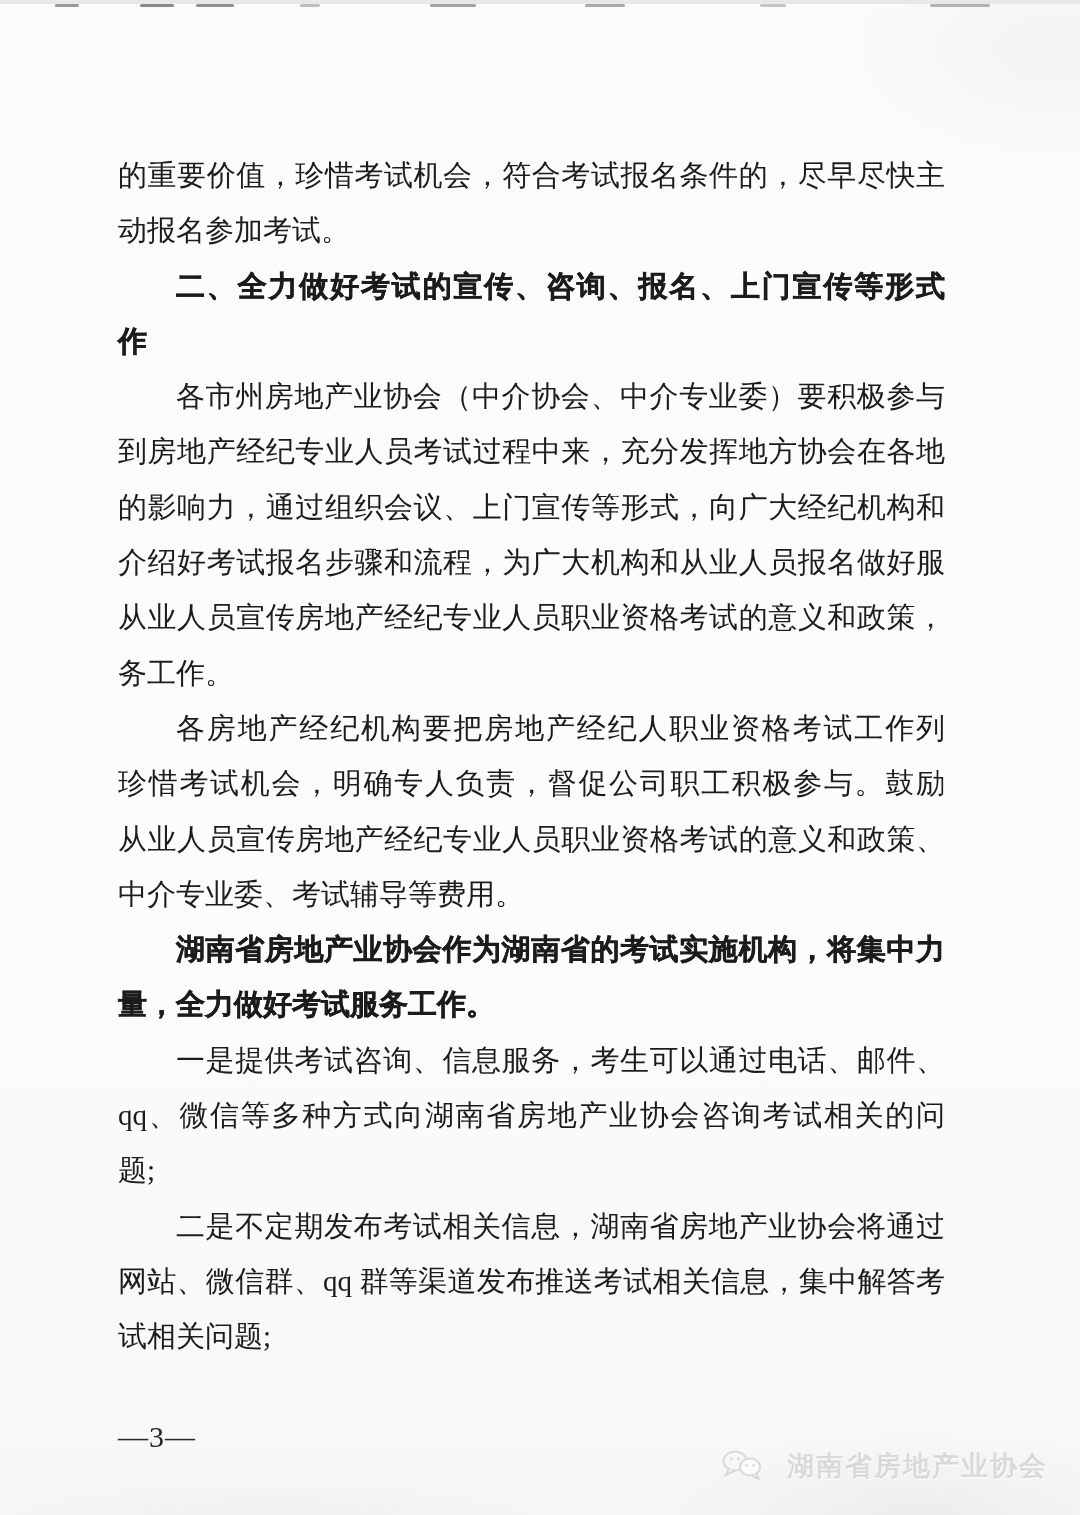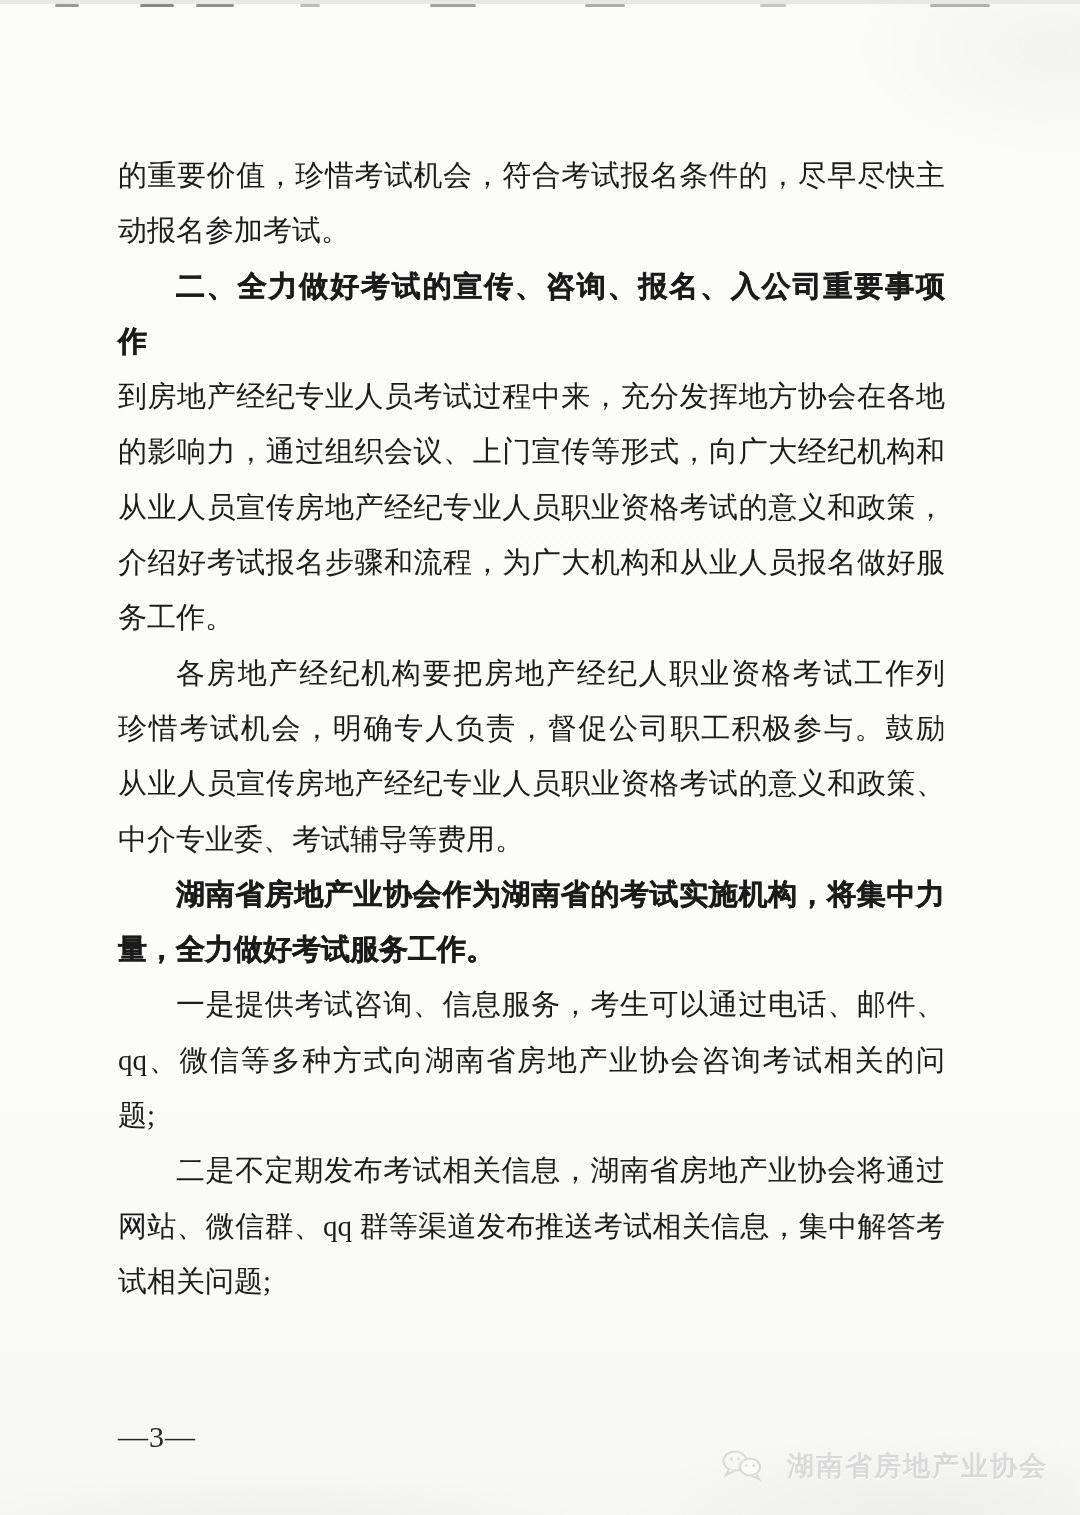--- a/index.html
+++ b/index.html
@@ -92,26 +92,27 @@
       <span class="scan-mark" style="left: 300px; width: 20px; opacity: 0.35;"></span>
       <span class="scan-mark" style="left: 430px; width: 46px; opacity: 0.5;"></span>
       <span class="scan-mark" style="left: 585px; width: 40px; opacity: 0.45;"></span>
       <span class="scan-mark" style="left: 760px; width: 26px; opacity: 0.3;"></span>
       <span class="scan-mark" style="left: 930px; width: 60px; opacity: 0.4;"></span>
     </div>
 
   <div class="doc-body" id="doc-lines">
       <div class="line fill">的重要价值，珍惜考试机会，符合考试报名条件的，尽早尽快主</div>
       <div class="line">动报名参加考试。</div>
-      <div class="line fill bold indent">二、全力做好考试的宣传、咨询、报名、入公司重要事项</div>
+      <div class="line fill bold indent">二、全力做好考试的宣传、咨询、报名、上门宣传等形式</div>
       <div class="line bold">作</div>
+      <div class="line fill indent">各市州房地产业协会（中介协会、中介专业委）要积极参与</div>
       <div class="line fill">到房地产经纪专业人员考试过程中来，充分发挥地方协会在各地</div>
       <div class="line fill">的影响力，通过组织会议、上门宣传等形式，向广大经纪机构和</div>
+      <div class="line fill">介绍好考试报名步骤和流程，为广大机构和从业人员报名做好服</div>
       <div class="line fill">从业人员宣传房地产经纪专业人员职业资格考试的意义和政策，</div>
-      <div class="line fill">介绍好考试报名步骤和流程，为广大机构和从业人员报名做好服</div>
       <div class="line">务工作。</div>
       <div class="line fill indent">各房地产经纪机构要把房地产经纪人职业资格考试工作列</div>
       <div class="line fill">珍惜考试机会，明确专人负责，督促公司职工积极参与。鼓励</div>
       <div class="line fill">从业人员宣传房地产经纪专业人员职业资格考试的意义和政策、</div>
       <div class="line">中介专业委、考试辅导等费用。</div>
       <div class="line fill bold indent">湖南省房地产业协会作为湖南省的考试实施机构，将集中力</div>
       <div class="line bold">量，全力做好考试服务工作。</div>
       <div class="line fill indent">一是提供考试咨询、信息服务，考生可以通过电话、邮件、</div>
       <div class="line fill">qq、微信等多种方式向湖南省房地产业协会咨询考试相关的问</div>
       <div class="line">题;</div>

